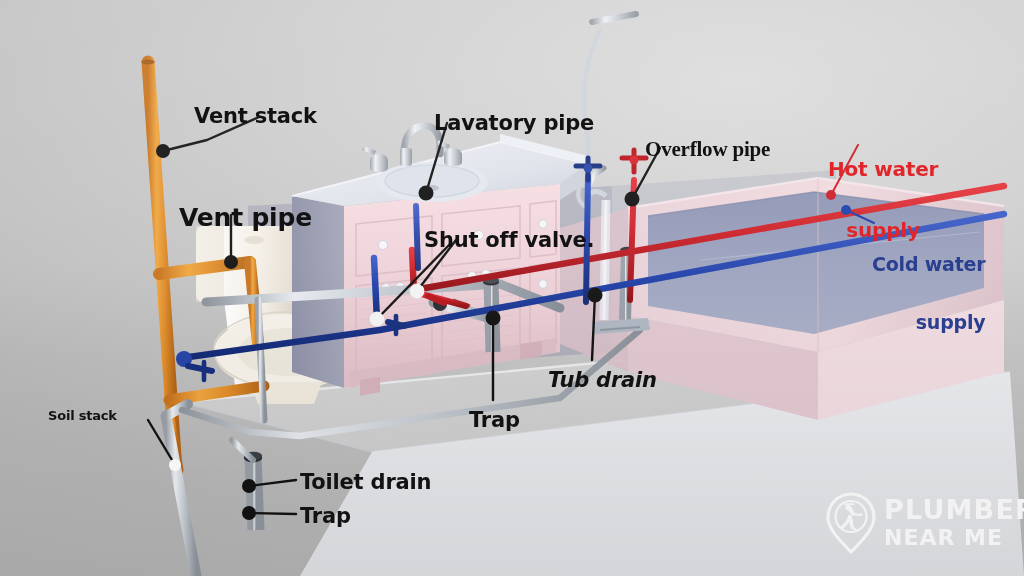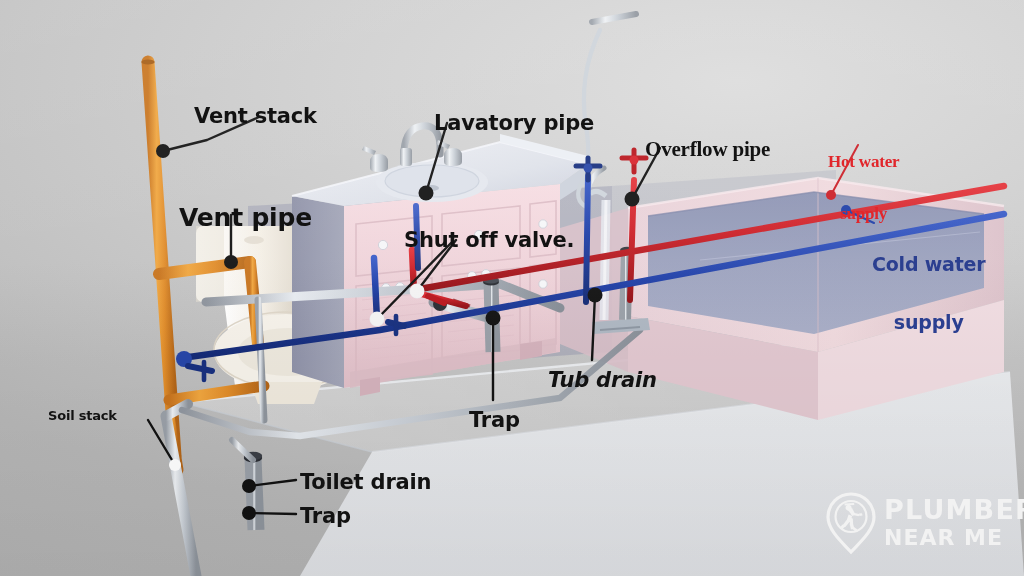--- a/index.html
+++ b/index.html
@@ -23,21 +23,21 @@
   .lbl{
     position:absolute;
     font-family:"DejaVu Sans", sans-serif;
     font-weight:700;
     color:#121212;
     white-space:pre;
     line-height:1.02;
     letter-spacing:-0.2px;
   }
   .lbl.hot{color:#e1262b;text-align:center;}
-  .lbl.cold{color:#2b3f90;text-align:center;}
+  .lbl.cold{color:#2b3f90;text-align:right;}
   
   #logo{position:absolute;left:824px;top:492px;width:186px;height:62px;}
   #logo .pin{position:absolute;left:0;top:0;}
   #logo .wordmark{position:absolute;left:60px;top:4px;color:#f2f2f2;}
   #logo .w1{font-size:27px;font-weight:700;letter-spacing:1.2px;line-height:27px;}
   #logo .w2{font-size:22px;font-weight:700;letter-spacing:1.0px;line-height:24px;margin-top:3px;}
 </style>
 </head>
 <body>
 
@@ -375,29 +375,29 @@
       </g>
   </svg>
 
   <div class="wallshade"></div>
 
   <div id="label-layer">
       <div class="lbl" style="left: 194px; top: 106px; font-size: 21px;">Vent stack</div>
       <div class="lbl" style="left: 179px; top: 205px; font-size: 25px;">Vent pipe</div>
       <div class="lbl" style="left: 434px; top: 113px; font-size: 21px;">Lavatory pipe</div>
       <div class="lbl" style="left: 645px; top: 139px; font-size: 21px; font-family: Liberation Serif, serif;">Overflow pipe</div>
-      <div class="lbl" style="left: 404px; top: 230px; font-size: 21px;">Shut off valve.</div>
+      <div class="lbl" style="left: 424px; top: 230px; font-size: 21px;">Shut off valve.</div>
       <div class="lbl" style="left: 548px; top: 370px; font-size: 21px; font-style: italic;">Tub drain</div>
       <div class="lbl" style="left: 469px; top: 410px; font-size: 21px;">Trap</div>
       <div class="lbl" style="left: 48px; top: 409px; font-size: 13px;">Soil stack</div>
       <div class="lbl" style="left: 300px; top: 472px; font-size: 21px;">Toilet drain</div>
       <div class="lbl" style="left: 300px; top: 506px; font-size: 21px;">Trap</div>
     </div>
 
-  <div class="lbl hot" id="hot-label" style="left: 828px; top: 118px; font-size: 17px; font-family: Liberation Serif, serif;">
+  <div class="lbl hot" id="hot-label" style="left: 828px; top: 118px; font-size: 20px;">
     <div>Hot water</div>
     <div>supply</div>
   </div>
   <div class="lbl cold" id="cold-label" style="left: 872px; top: 216px; font-size: 19px;">
     <div>Cold water</div>
     <div>supply</div>
   </div>
 
   <div id="logo">
     <svg class="pin" width="54" height="62" viewBox="0 0 54 62">

